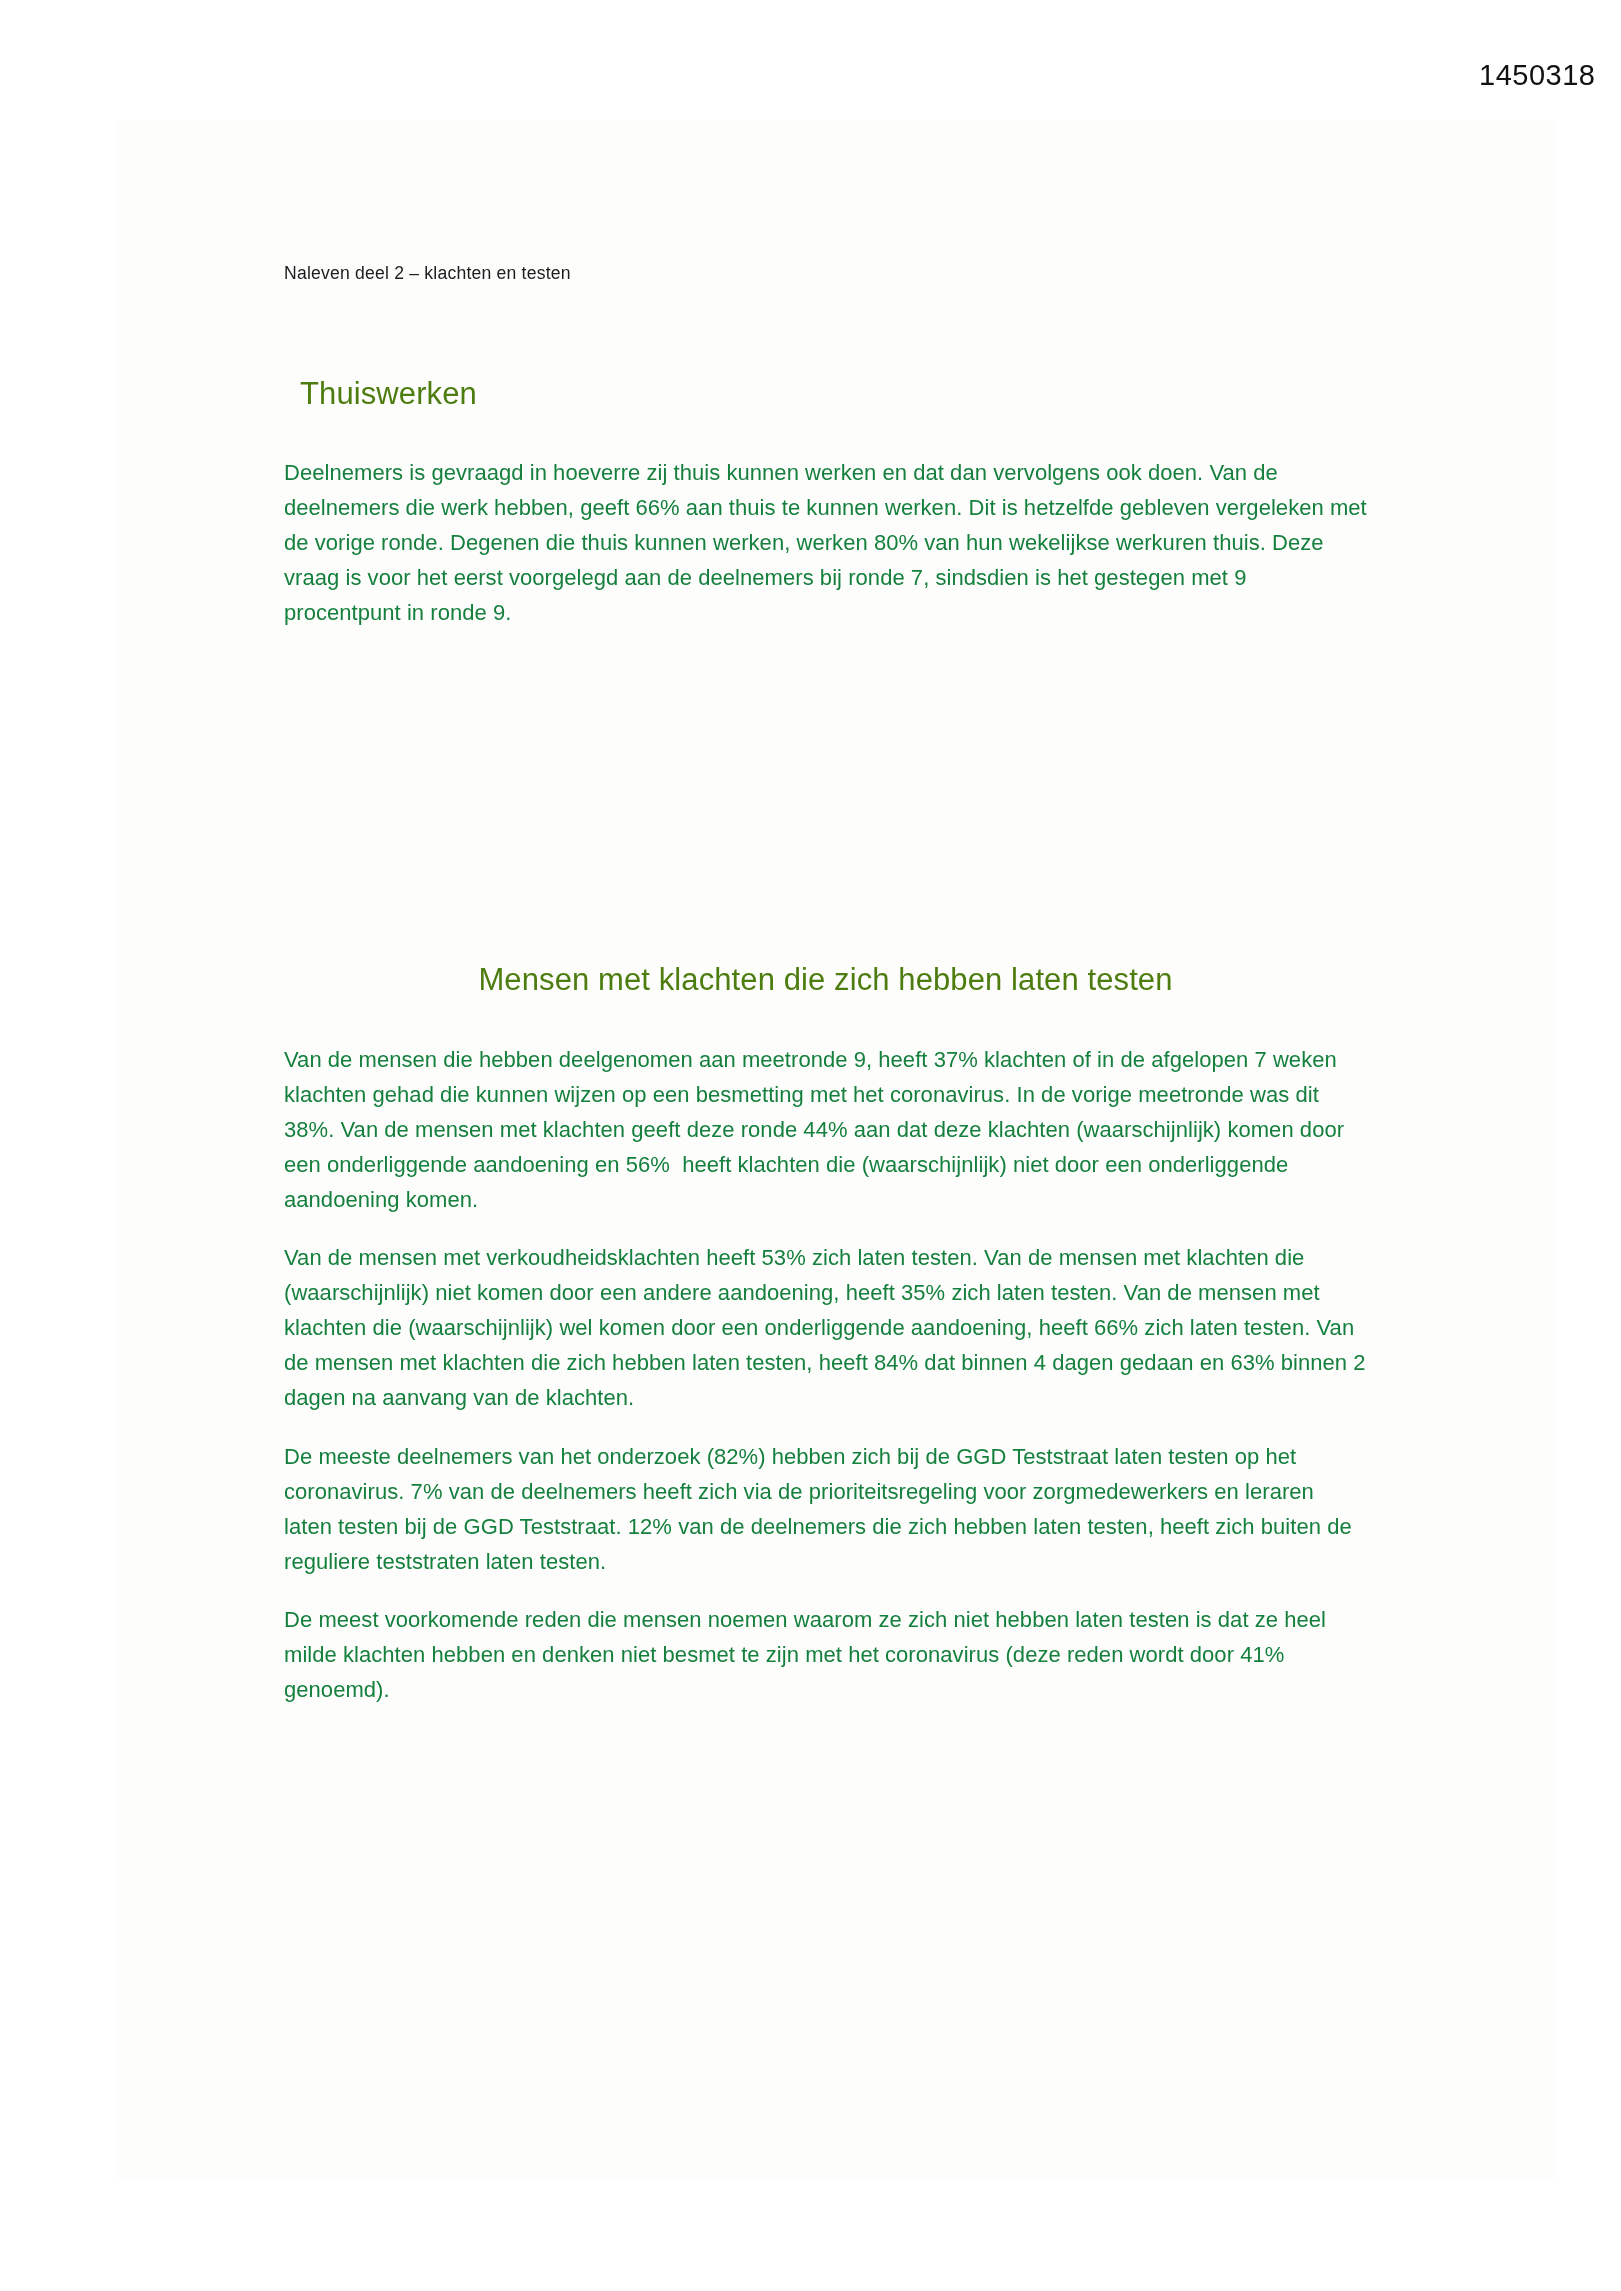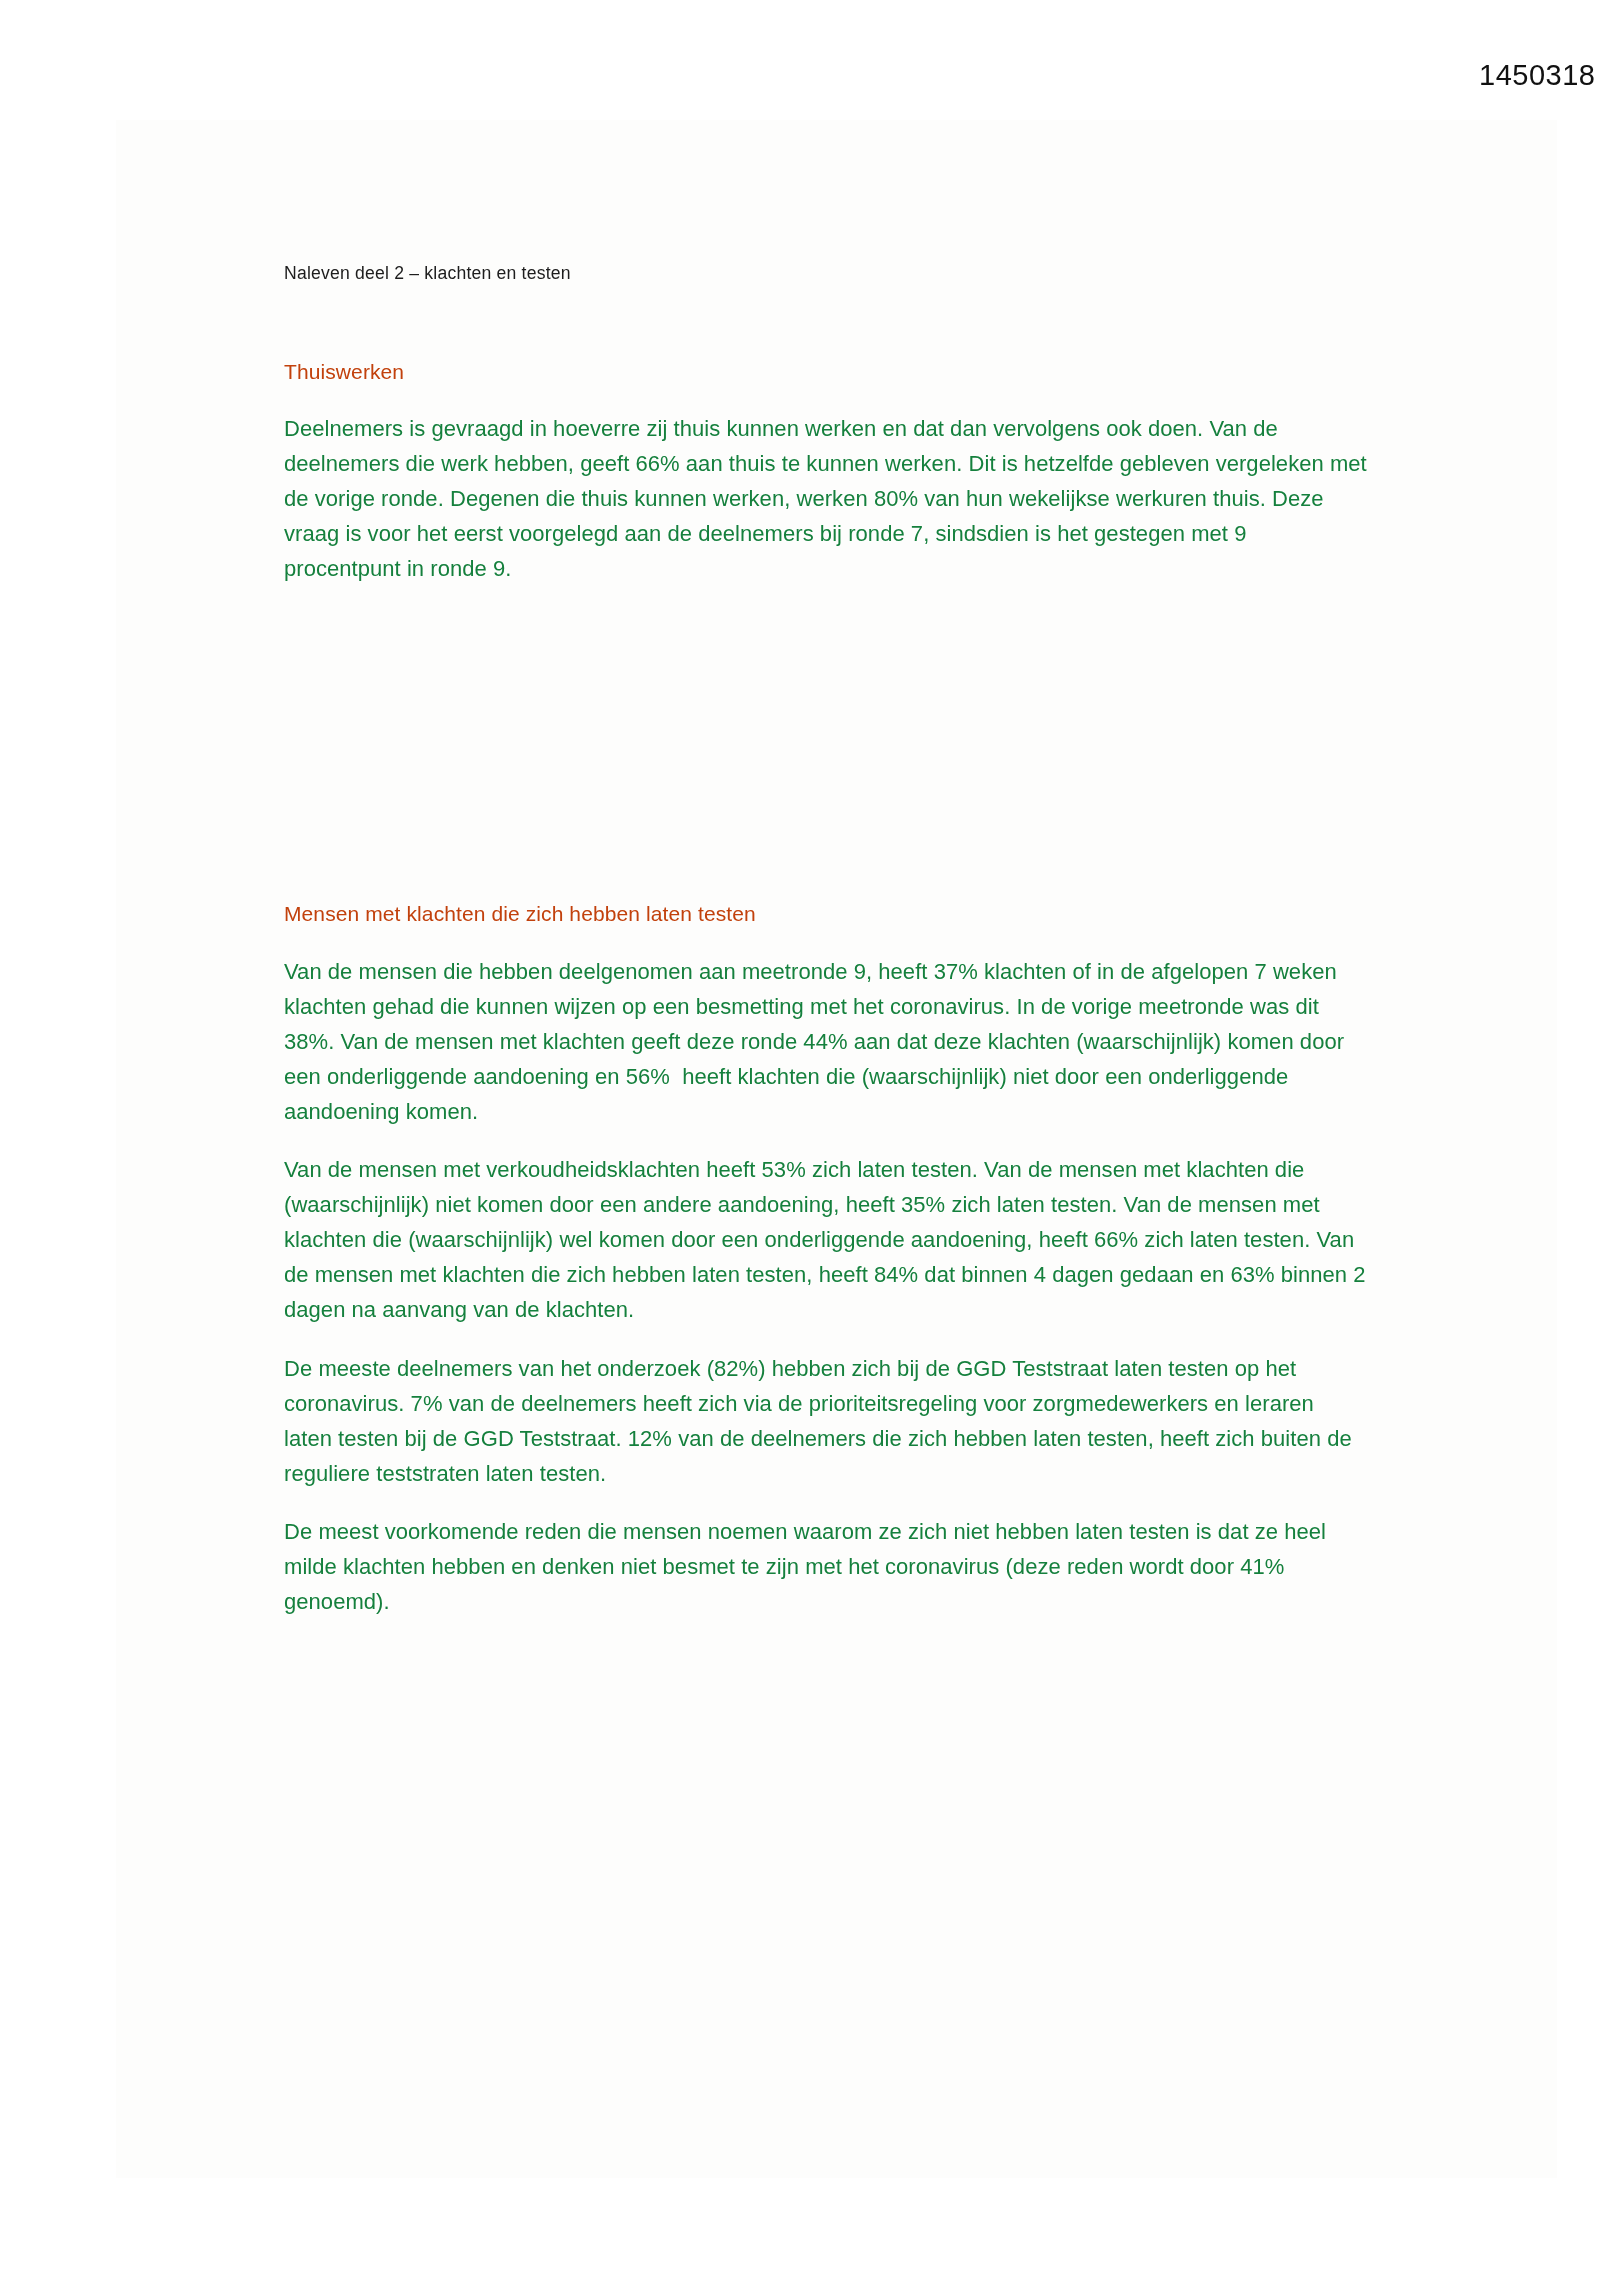--- a/index.html
+++ b/index.html
@@ -48,29 +48,29 @@
 
   .running-head {
     font-size: 17.6px;
     color: #1d1d1d;
     margin: 0;
     padding-top: 93px;
     letter-spacing: 0.2px;
   }
 
   h2.section-title {
-    font-size: 21px;
+    font-size: 31px;
     font-weight: 400;
-    color: #c2410c;
-    margin: 0;
+    color: #4d7c0f;
+    margin: 16px;
     letter-spacing: 0.1px;
   }
 
   .section-title-1 { padding-top: 76px; }
-  .section-title-2 { padding-top: 316px; }
+  .section-title-2 { padding-top: 316px; text-align: center; }
 
   p.body-text {
     font-size: 22px;
     line-height: 35px;
     color: #15803d;
     margin: 0;
     letter-spacing: 0.05px;
     white-space: pre-wrap;
   }
 

